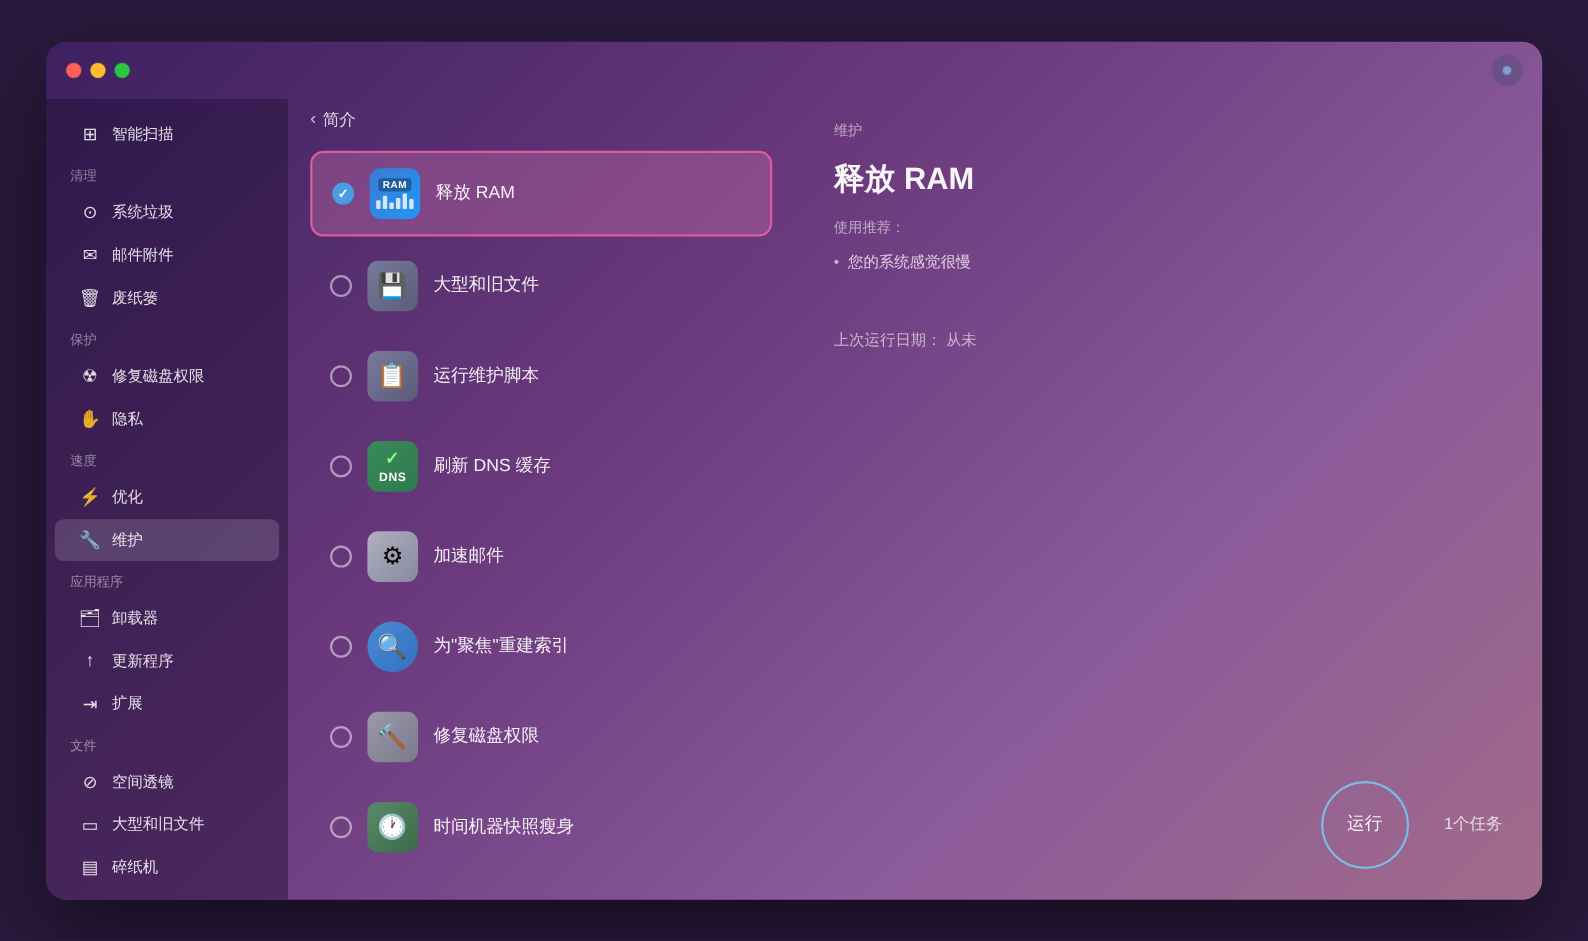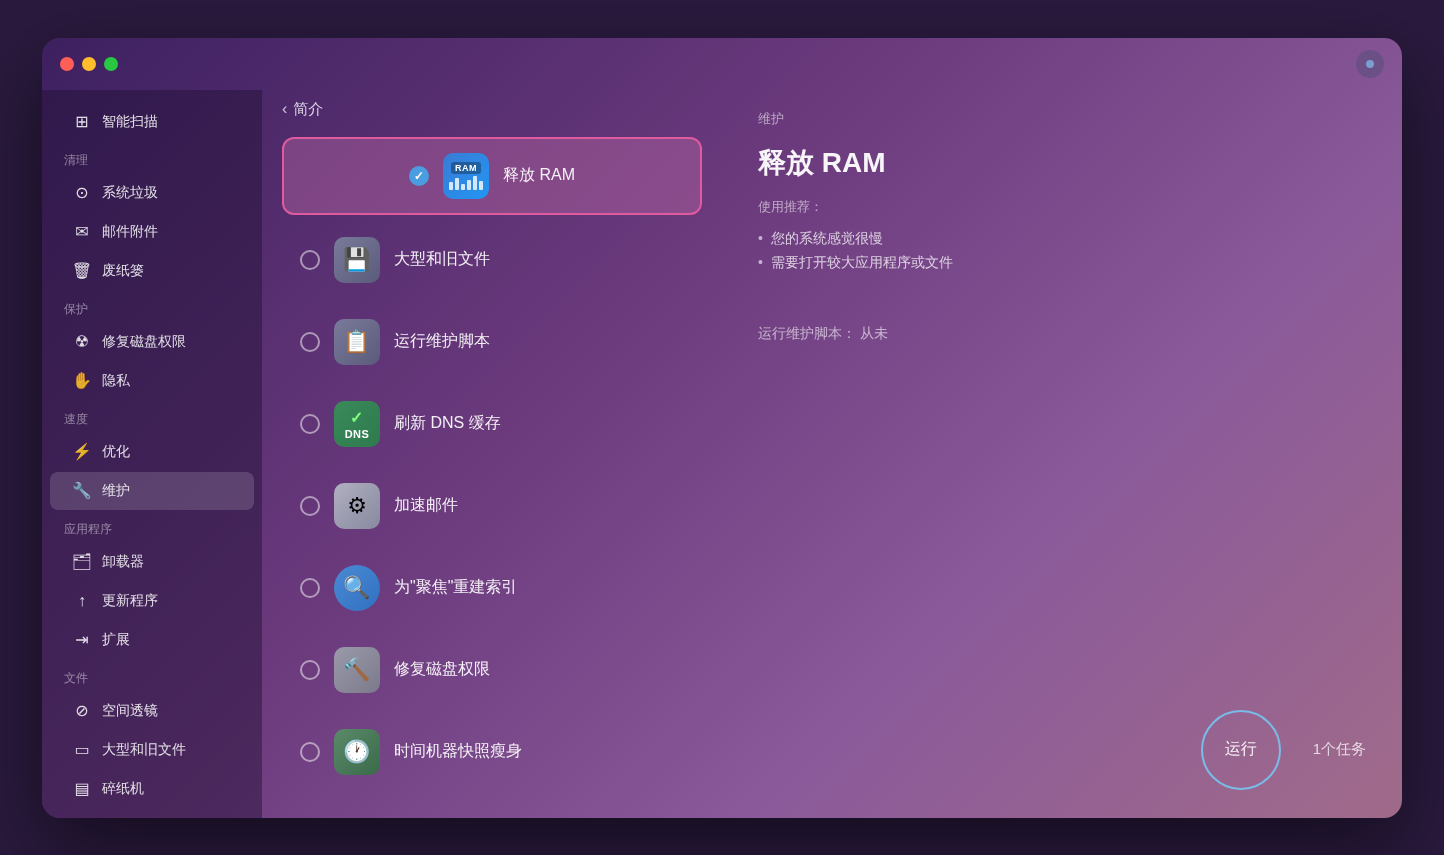--- a/index.html
+++ b/index.html
@@ -149,21 +149,20 @@
       align-items: center;
       gap: 14px;
       padding: 14px 18px;
       border-radius: 12px;
       margin-bottom: 8px;
       cursor: pointer;
     }
     .maintenance-item.selected {
       background: rgba(180, 100, 160, 0.45);
       border: 2px solid #e05aa0;
-      justify-content: center;
     }
     .maintenance-item:not(.selected) {
       background: transparent;
     }
 
     .item-radio {
       width: 20px;
       height: 20px;
       border-radius: 50%;
       border: 2px solid rgba(255,255,255,0.5);
@@ -548,27 +547,24 @@
 
       <div class="detail-panel">
         <div class="detail-section-label">维护</div>
         <div class="detail-title">释放 RAM</div>
 
         <div class="detail-recommend-label">使用推荐：</div>
         <ul class="detail-recommend-list">
           <li>
             <span>您的系统感觉很慢</span>
           </li>
-          <li>
-            <span>需要打开较大应用程序或文件</span>
-          </li>
         </ul>
 
         <div class="last-run">
-          <span>运行维护脚本：</span>
+          <span>上次运行日期：</span>
           <span>从未</span>
         </div>
 
         <div class="run-button-area">
           <button class="run-button">运行</button>
           <span class="task-count">1个任务</span>
         </div>
       </div>
 
     </div>

